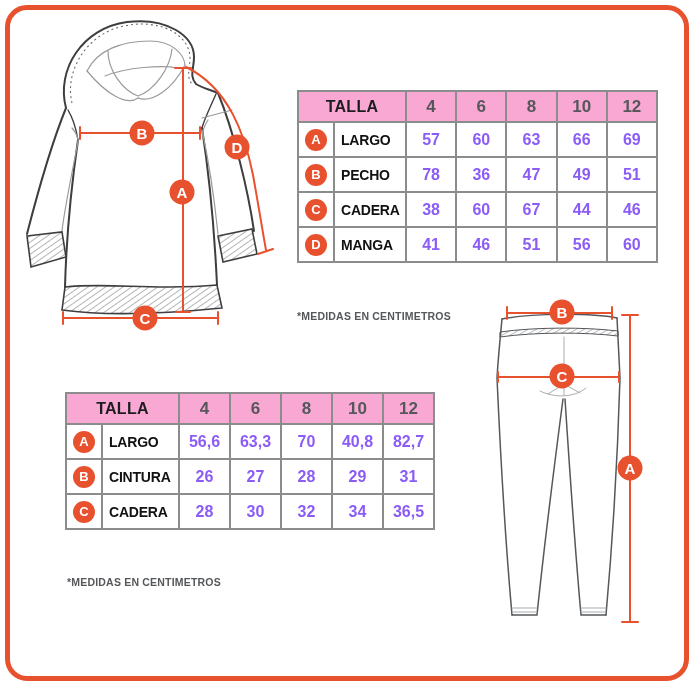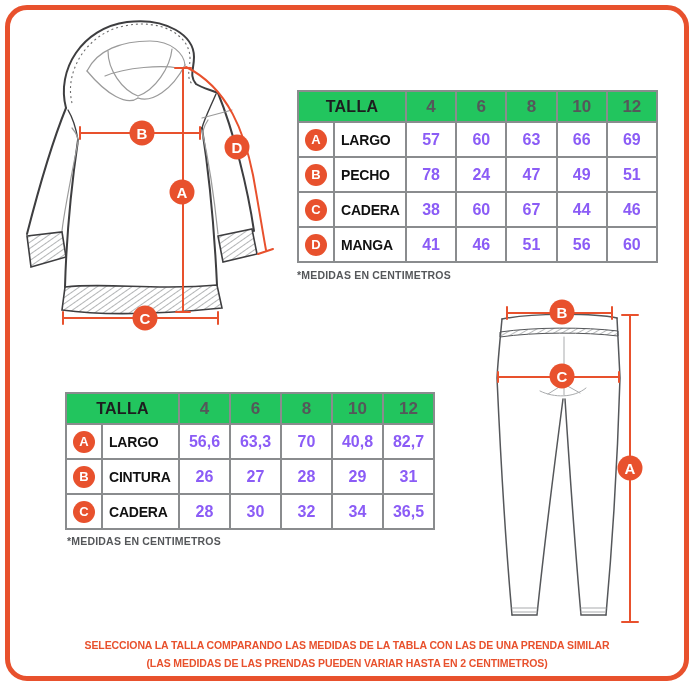--- a/index.html
+++ b/index.html
@@ -6,29 +6,29 @@
   .canvas{position:relative;width:694px;height:686px;background:#fff;overflow:hidden;
           font-family:"Liberation Sans",sans-serif;}
   .frame{position:absolute;left:5px;top:5px;width:684px;height:676px;box-sizing:border-box;
          border:5px solid #E8512D;border-radius:22px;}
 
   
   .size-table{position:absolute;border-collapse:collapse;table-layout:fixed;background:#fff;}
   .size-table th,.size-table td{border:2px solid #8A8C8E;text-align:center;vertical-align:middle;padding:0;}
   .size-table thead tr{height:31px;}
   .size-table tbody tr{height:35px;}
-  .size-table thead th{background:#22c55e;}
+  .size-table thead th{background:#f9a8d4;}
   th.talla{font-size:16px;font-weight:bold;color:#1d1d1f;letter-spacing:.3px;}
   th.sz{font-size:17px;font-weight:bold;color:#55575A;}
   td.label-cell{font-size:14px;font-weight:bold;color:#111;text-align:left;padding-left:6px;letter-spacing:-.2px;margin-top:36px;}
   td.val{font-size:16px;font-weight:bold;color:#8b5cf6;}
   .badge{display:inline-block;width:22px;height:22px;border-radius:50%;background:#E8512D;
          color:#fff;font-size:13px;font-weight:bold;line-height:22px;text-align:center;}
 
-  .footnote{position:absolute;font-size:10.5px;font-weight:bold;color:#55575A;letter-spacing:.2px;}
+  .footnote{position:absolute;font-size:10.5px;font-weight:bold;color:#55575A;letter-spacing:.2px;margin-top:41px;}
 
   .footer-note{position:absolute;left:0;top:637px;width:694px;text-align:center;
                color:#E8512D;font-weight:bold;font-size:10.5px;line-height:17.5px;letter-spacing:-.1px;}
 
   svg{position:absolute;}
   svg text{font-family:"Liberation Sans",sans-serif;font-weight:bold;fill:#fff;font-size:15px;text-anchor:middle;}
   .outline{fill:none;stroke:#3E3E40;stroke-width:2;stroke-linecap:round;}
   .outline-thin{fill:none;stroke:#3E3E40;stroke-width:1.4;stroke-linecap:round;}
   .inner{fill:none;stroke:#9B9B9B;stroke-width:1.2;stroke-linecap:round;}
   .stitch{fill:none;stroke:#6b6b6b;stroke-width:1.1;stroke-dasharray:2,3;}
@@ -156,21 +156,21 @@
         <td class="val">57</td>
         <td class="val">60</td>
         <td class="val">63</td>
         <td class="val">66</td>
         <td class="val">69</td>
       </tr>
       <tr>
         <td><span class="badge">B</span></td>
         <td class="label-cell">PECHO</td>
         <td class="val">78</td>
-        <td class="val">24</td>
+        <td class="val">36</td>
         <td class="val">47</td>
         <td class="val">49</td>
         <td class="val">51</td>
       </tr>
       <tr>
         <td><span class="badge">C</span></td>
         <td class="label-cell">CADERA</td>
         <td class="val">38</td>
         <td class="val">60</td>
         <td class="val">67</td>
@@ -235,17 +235,13 @@
         <td class="val">28</td>
         <td class="val">30</td>
         <td class="val">32</td>
         <td class="val">34</td>
         <td class="val">36,5</td>
       </tr>
     </tbody>
   </table>
   <div class="footnote" style="left:67px;top:535px;">*MEDIDAS EN CENTIMETROS</div>
 
-  <div class="footer-note">
-    <div>SELECCIONA LA TALLA COMPARANDO LAS MEDIDAS DE LA TABLA CON LAS DE UNA PRENDA SIMILAR</div>
-    <div>(LAS MEDIDAS DE LAS PRENDAS PUEDEN VARIAR HASTA EN 2 CENTIMETROS)</div>
-  </div>
 </div>
 
 </body></html>

